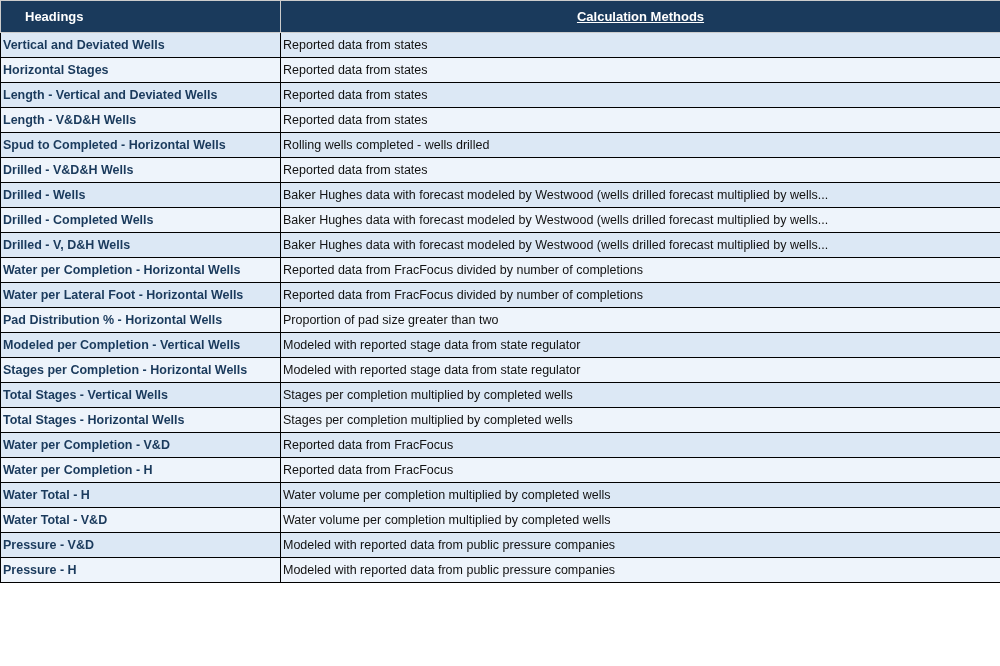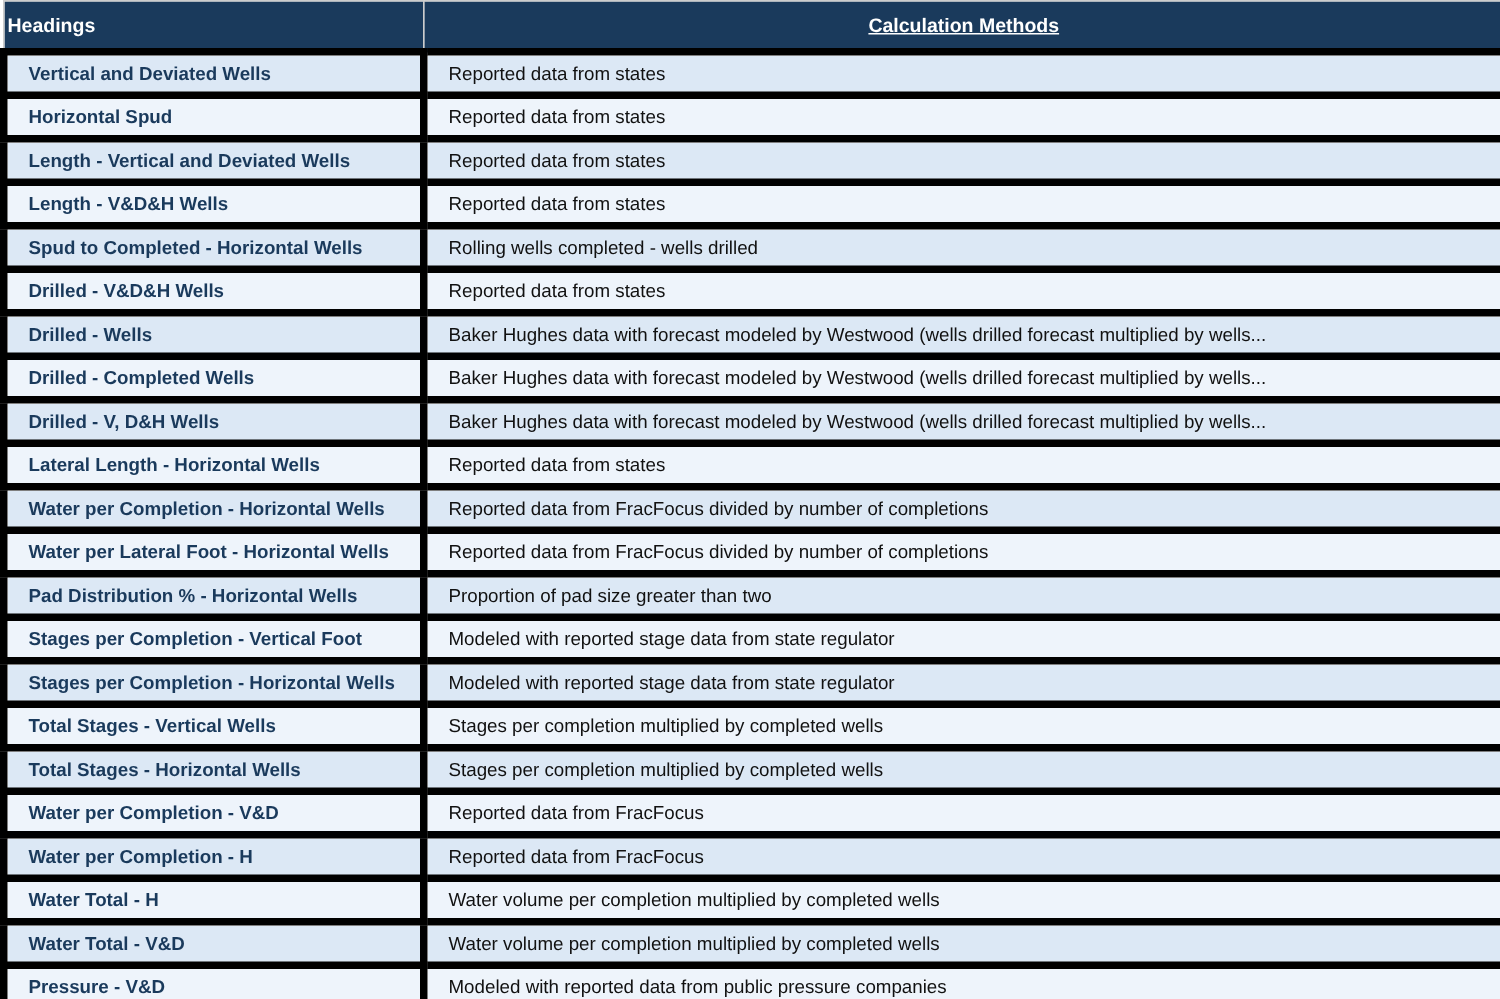--- a/index.html
+++ b/index.html
@@ -25,36 +25,36 @@
     }
     col.col-heading {
       width: 280px;
     }
     col.col-method {
       width: 720px;
     }
     thead tr th {
       background-color: #1a3a5c;
       color: #ffffff;
-      padding: 8px 2px;
+      padding: 8px 24px;
       text-align: left;
       font-weight: bold;
       font-size: 13px;
       border: 1px solid #ccc;
     }
     thead tr th.col-heading-th {
       width: 280px;
     }
     thead tr th.col-method-th {
       text-align: center;
       text-decoration: underline;
     }
     tbody tr td {
-      padding: 5px 14px;
-      border: 5px solid #000000;
+      padding: 5px 2px;
+      border: 1px solid #000000;
       vertical-align: middle;
       font-size: 12.5px;
       color: #111;
       overflow: hidden;
       text-overflow: ellipsis;
       white-space: nowrap;
     }
     tbody tr:nth-child(odd) td {
       background-color: #dce8f5;
     }
@@ -80,21 +80,21 @@
         <th class="col-heading-th">Headings</th>
         <th class="col-method-th">Calculation Methods</th>
       </tr>
     </thead>
     <tbody id="table-body">
     <tr>
           <td>Vertical and Deviated Wells</td>
           <td>Reported data from states</td>
         </tr>
         <tr>
-          <td>Horizontal Spud</td>
+          <td>Horizontal Stages</td>
           <td>Reported data from states</td>
         </tr>
         <tr>
           <td>Length - Vertical and Deviated Wells</td>
           <td>Reported data from states</td>
         </tr>
         <tr>
           <td>Length - V&amp;D&amp;H Wells</td>
           <td>Reported data from states</td>
         </tr>
@@ -112,37 +112,33 @@
         </tr>
         <tr>
           <td>Drilled - Completed Wells</td>
           <td>Baker Hughes data with forecast modeled by Westwood (wells drilled forecast multiplied by wells...</td>
         </tr>
         <tr>
           <td>Drilled - V, D&amp;H Wells</td>
           <td>Baker Hughes data with forecast modeled by Westwood (wells drilled forecast multiplied by wells...</td>
         </tr>
         <tr>
-          <td>Lateral Length - Horizontal Wells</td>
-          <td>Reported data from states</td>
-        </tr>
-        <tr>
           <td>Water per Completion - Horizontal Wells</td>
           <td>Reported data from FracFocus divided by number of completions</td>
         </tr>
         <tr>
           <td>Water per Lateral Foot - Horizontal Wells</td>
           <td>Reported data from FracFocus divided by number of completions</td>
         </tr>
         <tr>
           <td>Pad Distribution % - Horizontal Wells</td>
           <td>Proportion of pad size greater than two</td>
         </tr>
         <tr>
-          <td>Stages per Completion - Vertical Foot</td>
+          <td>Modeled per Completion - Vertical Wells</td>
           <td>Modeled with reported stage data from state regulator</td>
         </tr>
         <tr>
           <td>Stages per Completion - Horizontal Wells</td>
           <td>Modeled with reported stage data from state regulator</td>
         </tr>
         <tr>
           <td>Total Stages - Vertical Wells</td>
           <td>Stages per completion multiplied by completed wells</td>
         </tr>

